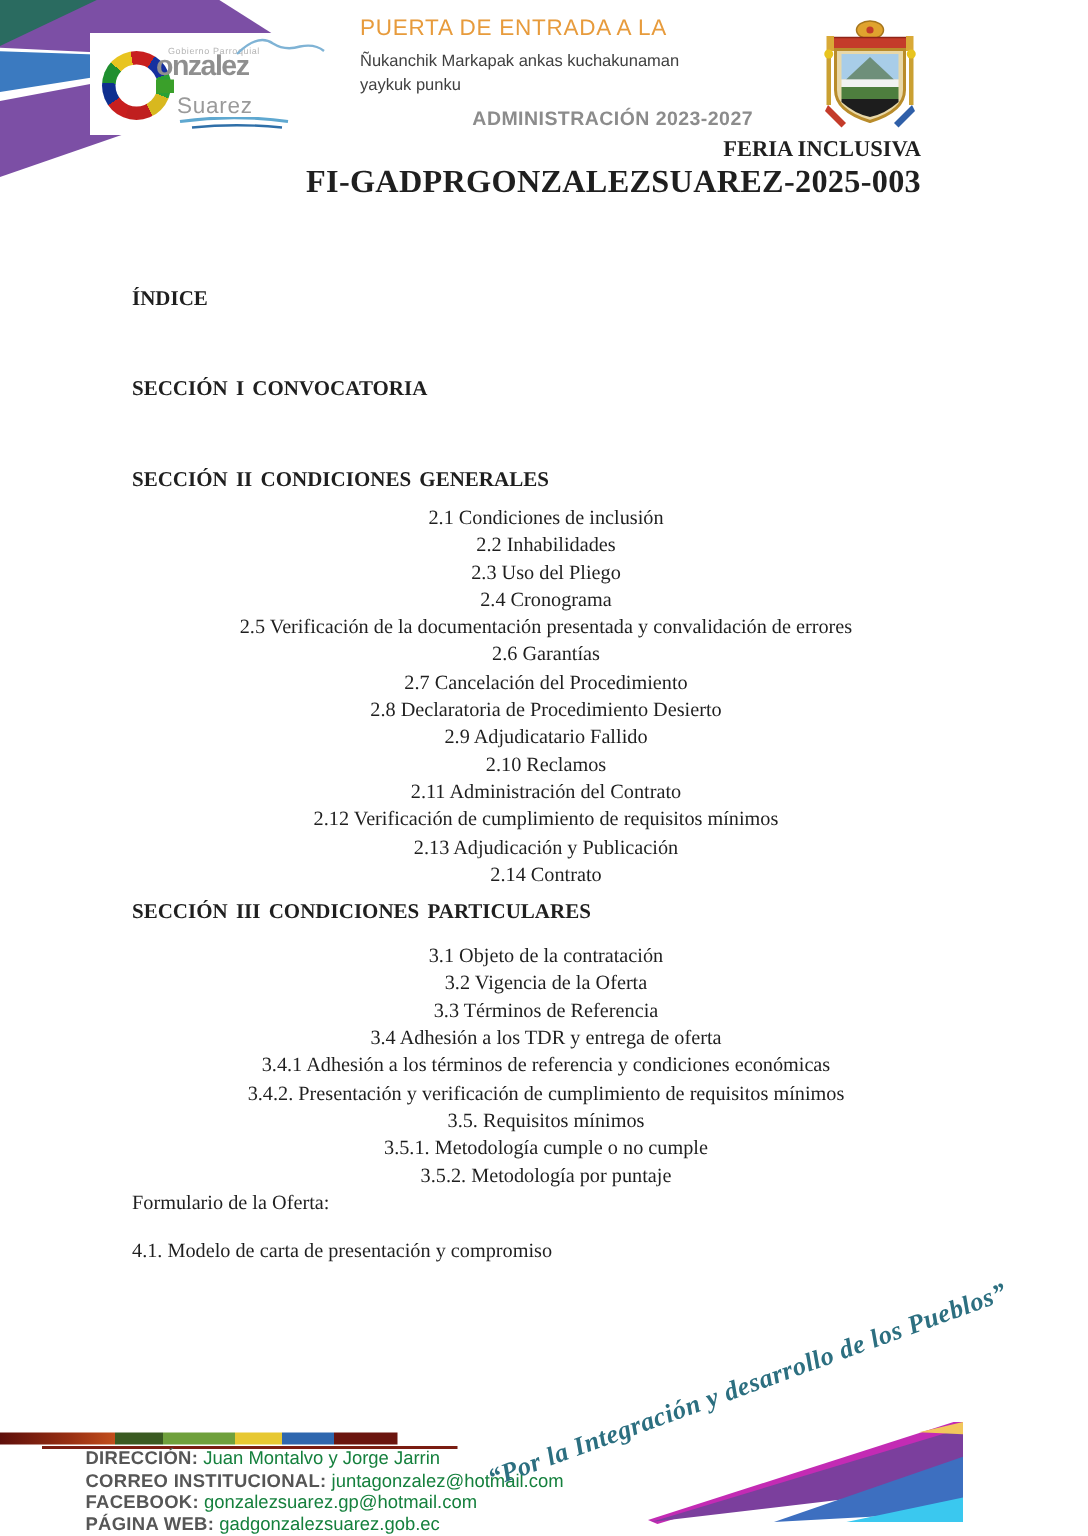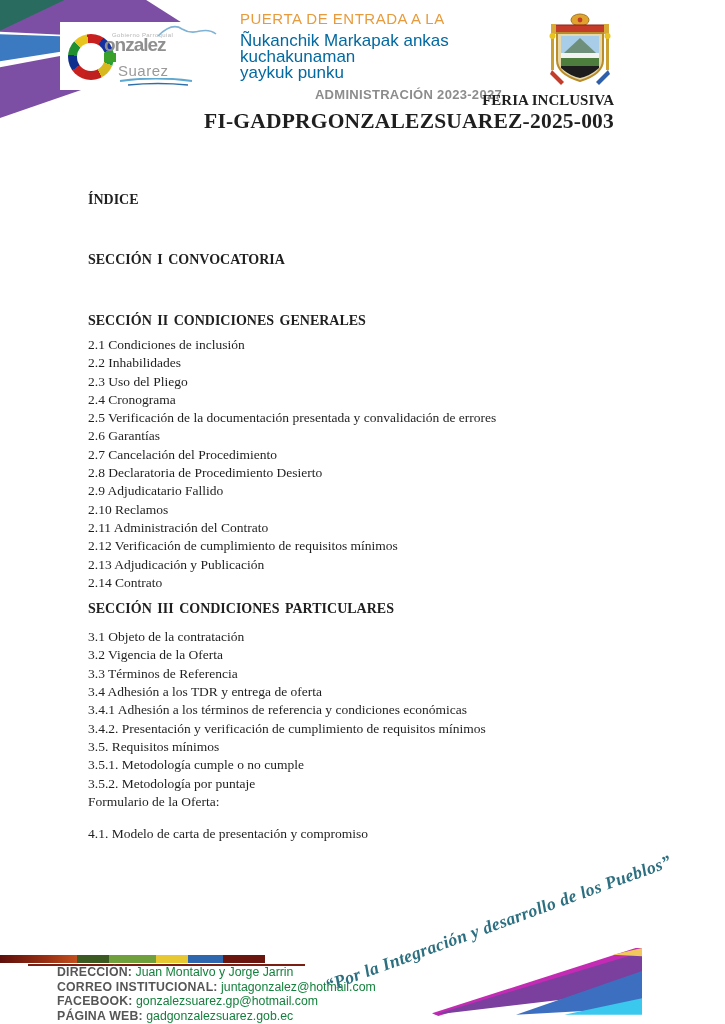--- a/index.html
+++ b/index.html
@@ -27,41 +27,41 @@
   .logo-name{position:absolute;left:44px;top:12px;font-size:19px;font-weight:bold;color:#8f8f8f;
       letter-spacing:-1px;white-space:nowrap;}
   .logo-sub{position:absolute;left:58px;top:40px;font-size:15px;color:#9a9a9a;letter-spacing:.5px;}
   .logo-mtn{position:absolute;left:96px;top:-2px;}
   .logo-swoosh{position:absolute;left:58px;top:56px;}
 
   
   .header-text{position:absolute;left:240px;top:10px;width:262px;
       font-family:"Liberation Sans",sans-serif;}
   .h-tagline{font-size:15px;color:#e79b3c;letter-spacing:.5px;margin-bottom:6px;}
-  .h-kichwa{font-size:17px;color:#0369a1;line-height:16px;}
+  .h-kichwa{font-size:11px;color:#404040;line-height:16px;}
   .h-admin{margin-top:6px;font-size:13px;font-weight:bold;color:#8c8c8c;text-align:right;letter-spacing:.3px;}
 
   
   .crest{position:absolute;left:548px;top:12px;}
 
   
   .content{position:absolute;left:88px;top:90px;width:552px;color:#1f1f1f;}
   .content *{margin:0;}
   .doc-title{text-align:right;padding-right:26px;}
   .doc-title .t1{font-size:15px;font-weight:bold;line-height:17px;margin-top:2px;}
   .doc-title .t2{font-size:21.5px;font-weight:bold;line-height:24px;letter-spacing:.2px;}
   .toc-h{font-size:14px;font-weight:bold;line-height:19px;word-spacing:2px;}
   .mt-indice{margin-top:57px;}
   .mt-s1{margin-top:41px;}
   .mt-s2{margin-top:42px;}
   .mt-s3{margin-top:7px;}
   .mt-s4{margin-top:29px;}
   .toc-list{margin-top:6px;}
   .toc-list.l3{margin-top:10px;}
-  .toc-item{font-size:13.5px;line-height:18.3px;}
+  .toc-item{font-size:13.5px;line-height:18.3px;text-align:center;}
   .form-label{margin-top:0;font-size:13.5px;line-height:18px;}
   .form-item{margin-top:14px;font-size:13.5px;line-height:18px;}
 
   
   .footer-bar{position:absolute;left:0;top:955px;width:265px;height:8px;
       background:linear-gradient(to right,#5e0f0b 0%,#9a3013 18%,#c24e1c 29%,
       #3a5a21 29%,#3a5a21 41%,#6fa03c 41%,#6fa03c 59%,#e7c832 59%,#e7c832 71%,
       #2f67ae 71%,#2f67ae 84%,#6b150f 84%,#6b150f 100%);}
   .footer-bar2{position:absolute;left:28px;top:964px;width:277px;height:2px;background:#7a1d12;}
   .contact{position:absolute;left:57px;top:965px;font-family:"Liberation Sans",sans-serif;}

